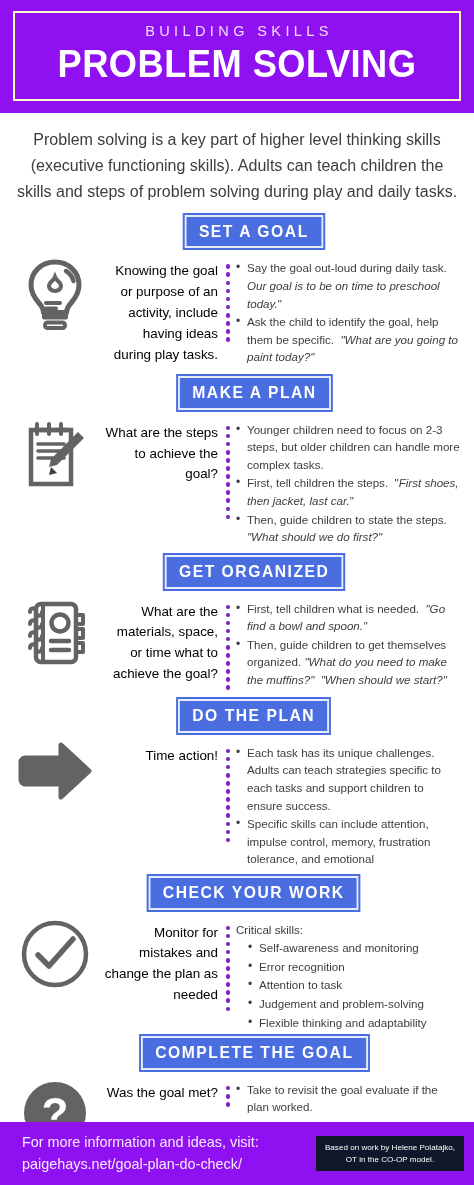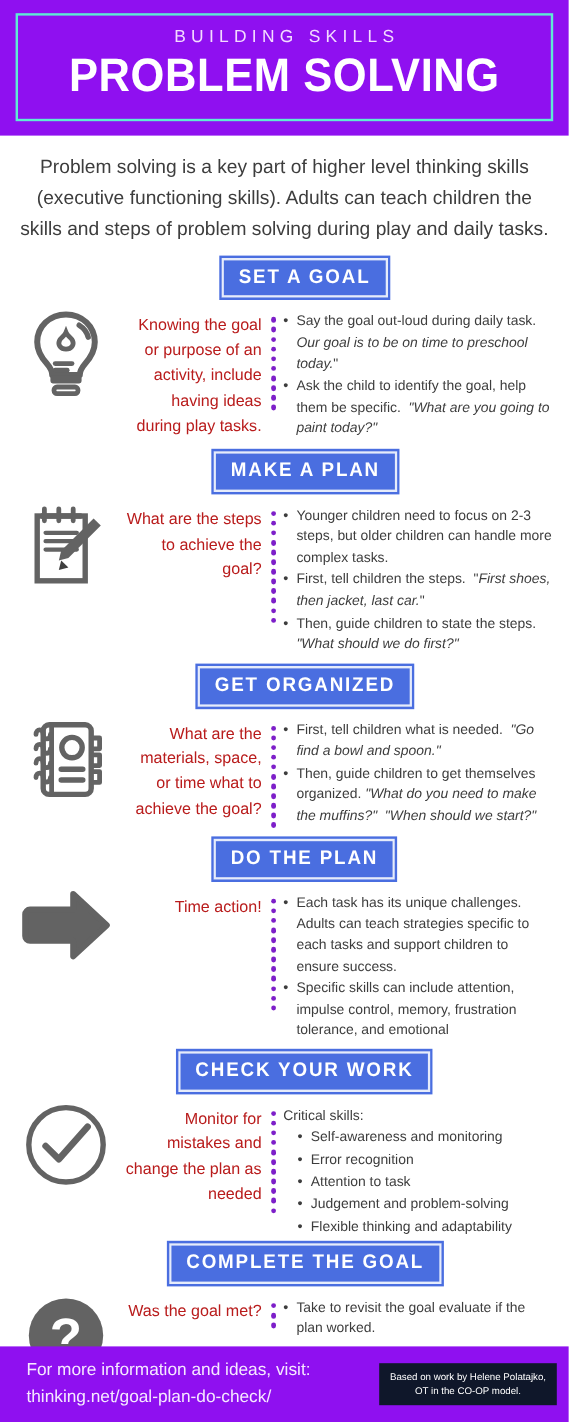--- a/index.html
+++ b/index.html
@@ -19,21 +19,21 @@
     color: #3b3b3b;
   }
 
   
   .header-band {
     background: #8f10f0;
     padding: 11px 13px 12px 13px;
     height: 113px;
   }
   .header-inner {
-    border: 2px solid #5eead4;
+    border: 2px solid #fef9c3;
     height: 100%;
     display: flex;
     flex-direction: column;
     align-items: center;
     justify-content: center;
     padding: 4px 0 8px 0;
   }
   .kicker {
     color: #f3dcff;
     font-size: 14.5px;
@@ -103,21 +103,21 @@
     padding-top: 2px;
   }
   .icon-cell svg { display: block; }
 
   .prompt-cell {
     flex: 0 0 118px;
     width: 118px;
     text-align: right;
     font-size: 13.4px;
     line-height: 1.56;
-    color: #b91c1c;
+    color: #000000;
     padding-top: 6px;
     padding-right: 2px;
   }
 
   .dots-cell {
     flex: 0 0 16px;
     width: 16px;
     display: flex;
     flex-direction: column;
     align-items: center;
@@ -424,19 +424,19 @@
       <ul>
         <li>Take to revisit the goal evaluate if the plan worked.</li>
       </ul>
     </div>
   </div>
 </div>
 
 <div class="footer-band">
   <div class="footer-text">
     <div>For more information and ideas, visit:</div>
-    <div>thinking.net/goal-plan-do-check/</div>
+    <div>paigehays.net/goal-plan-do-check/</div>
   </div>
   <div class="credit-box">
     <div>Based on work by Helene Polatajko,</div>
     <div>OT in the  CO-OP model.</div>
   </div>
 </div>
 
 </body></html>

